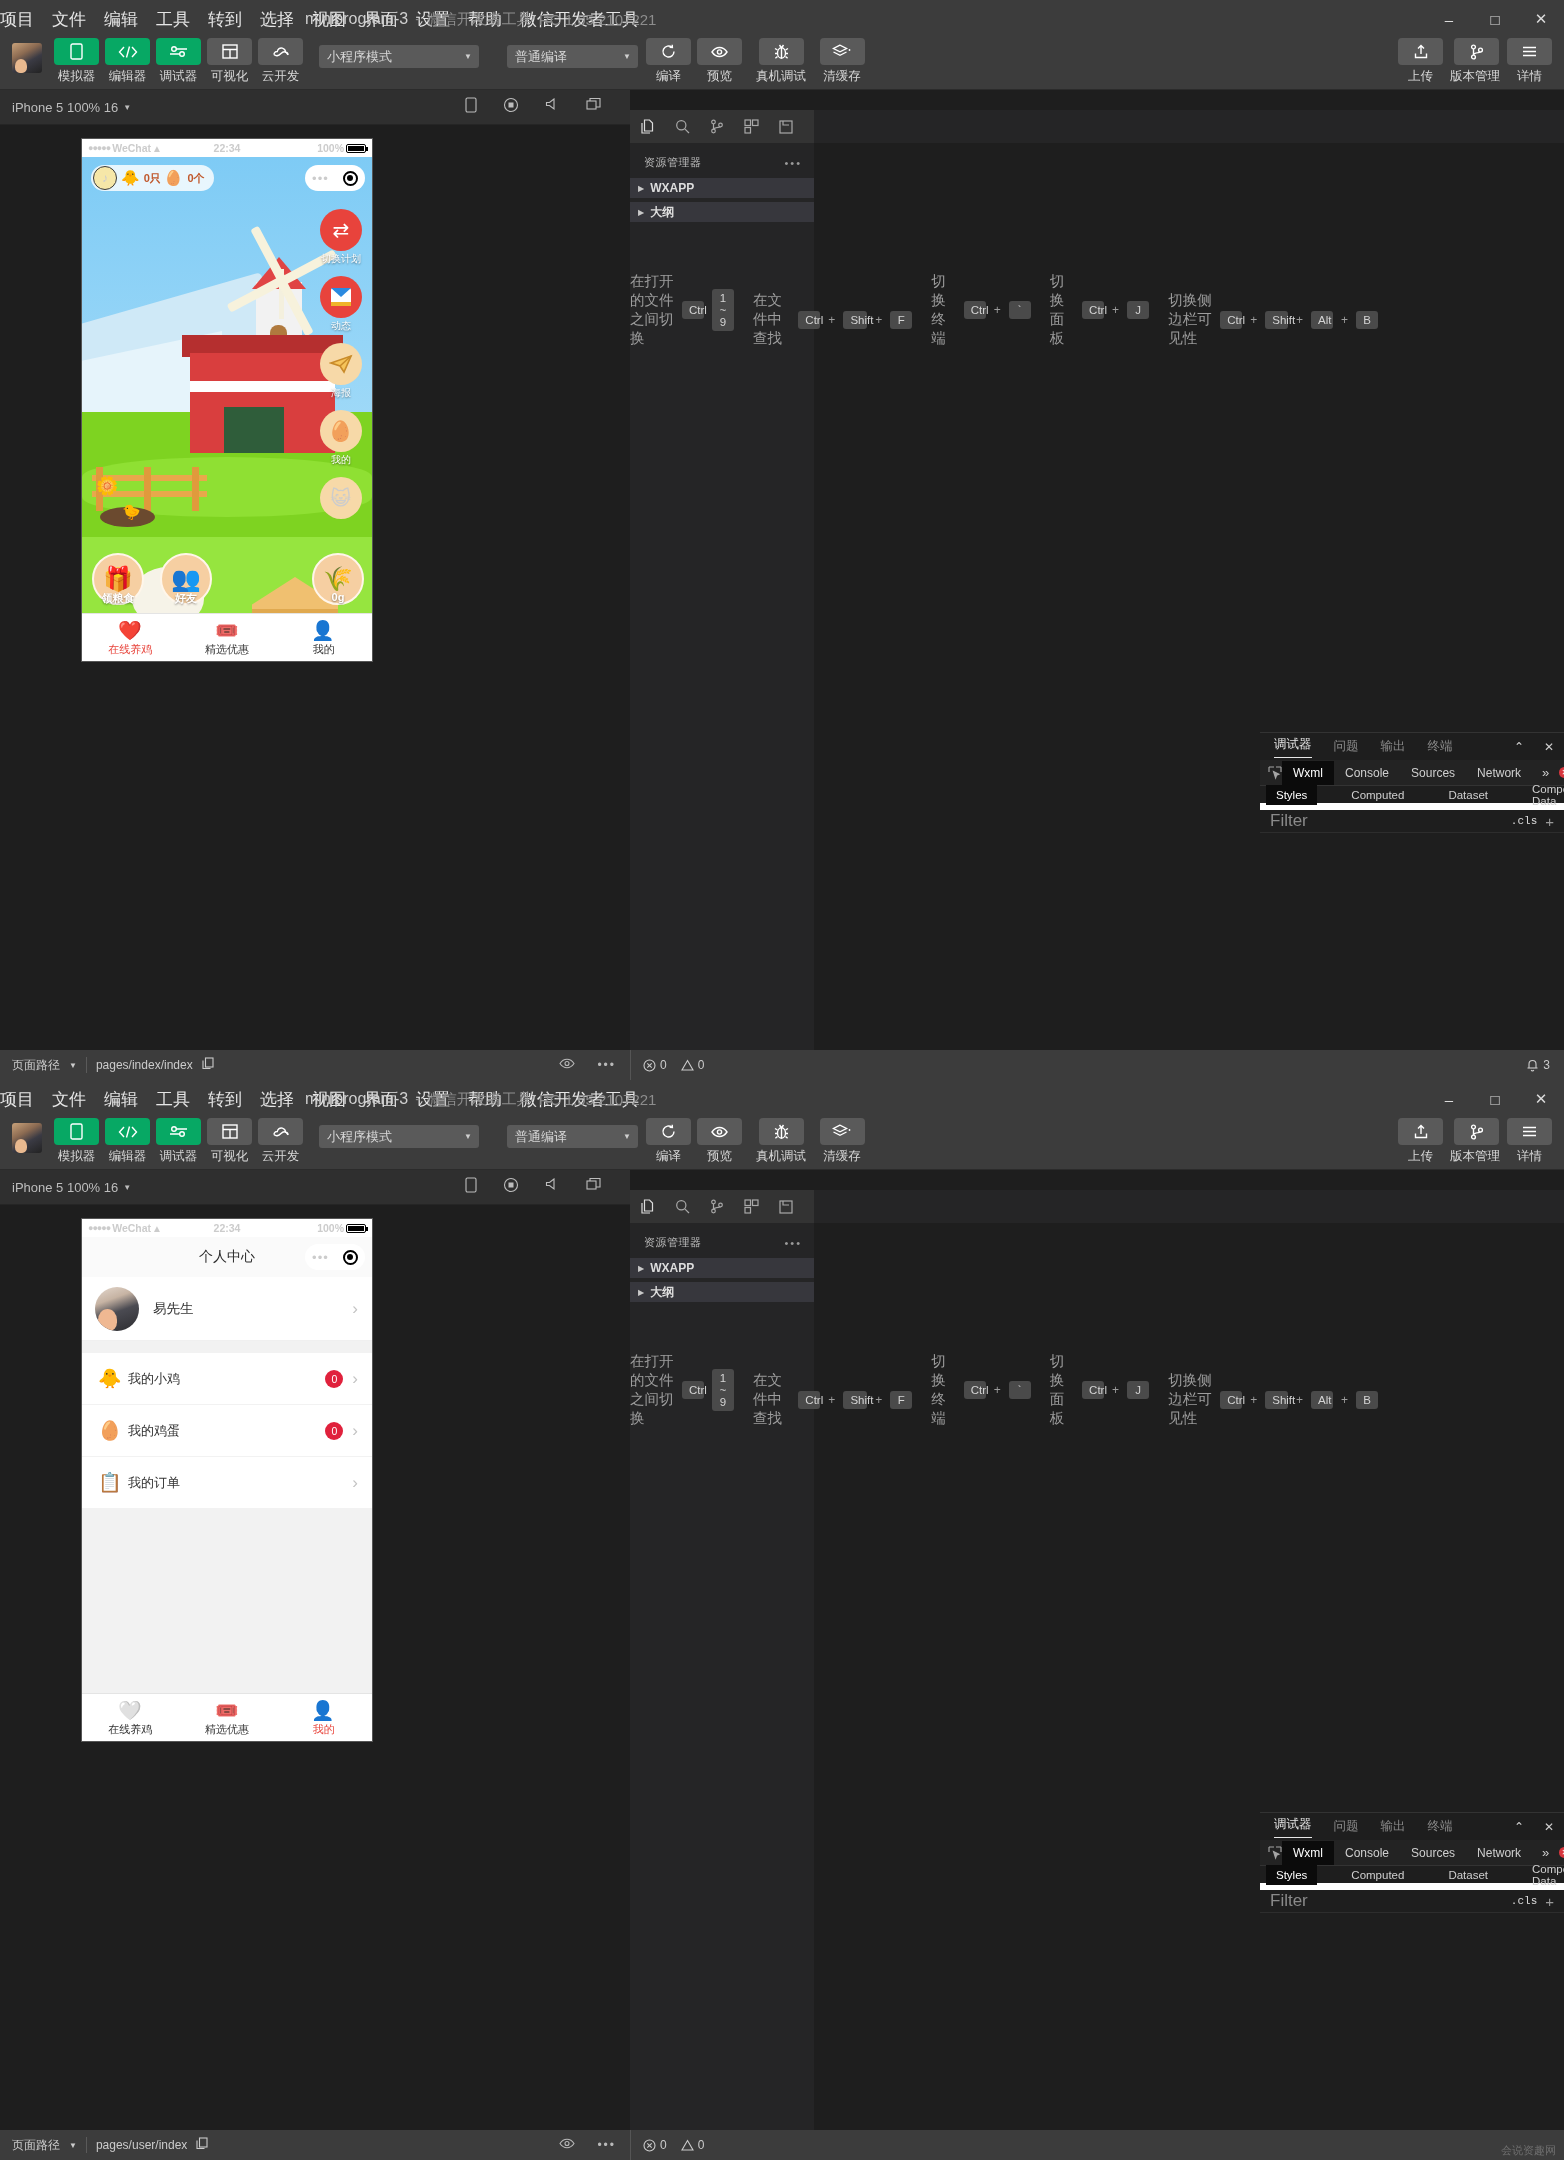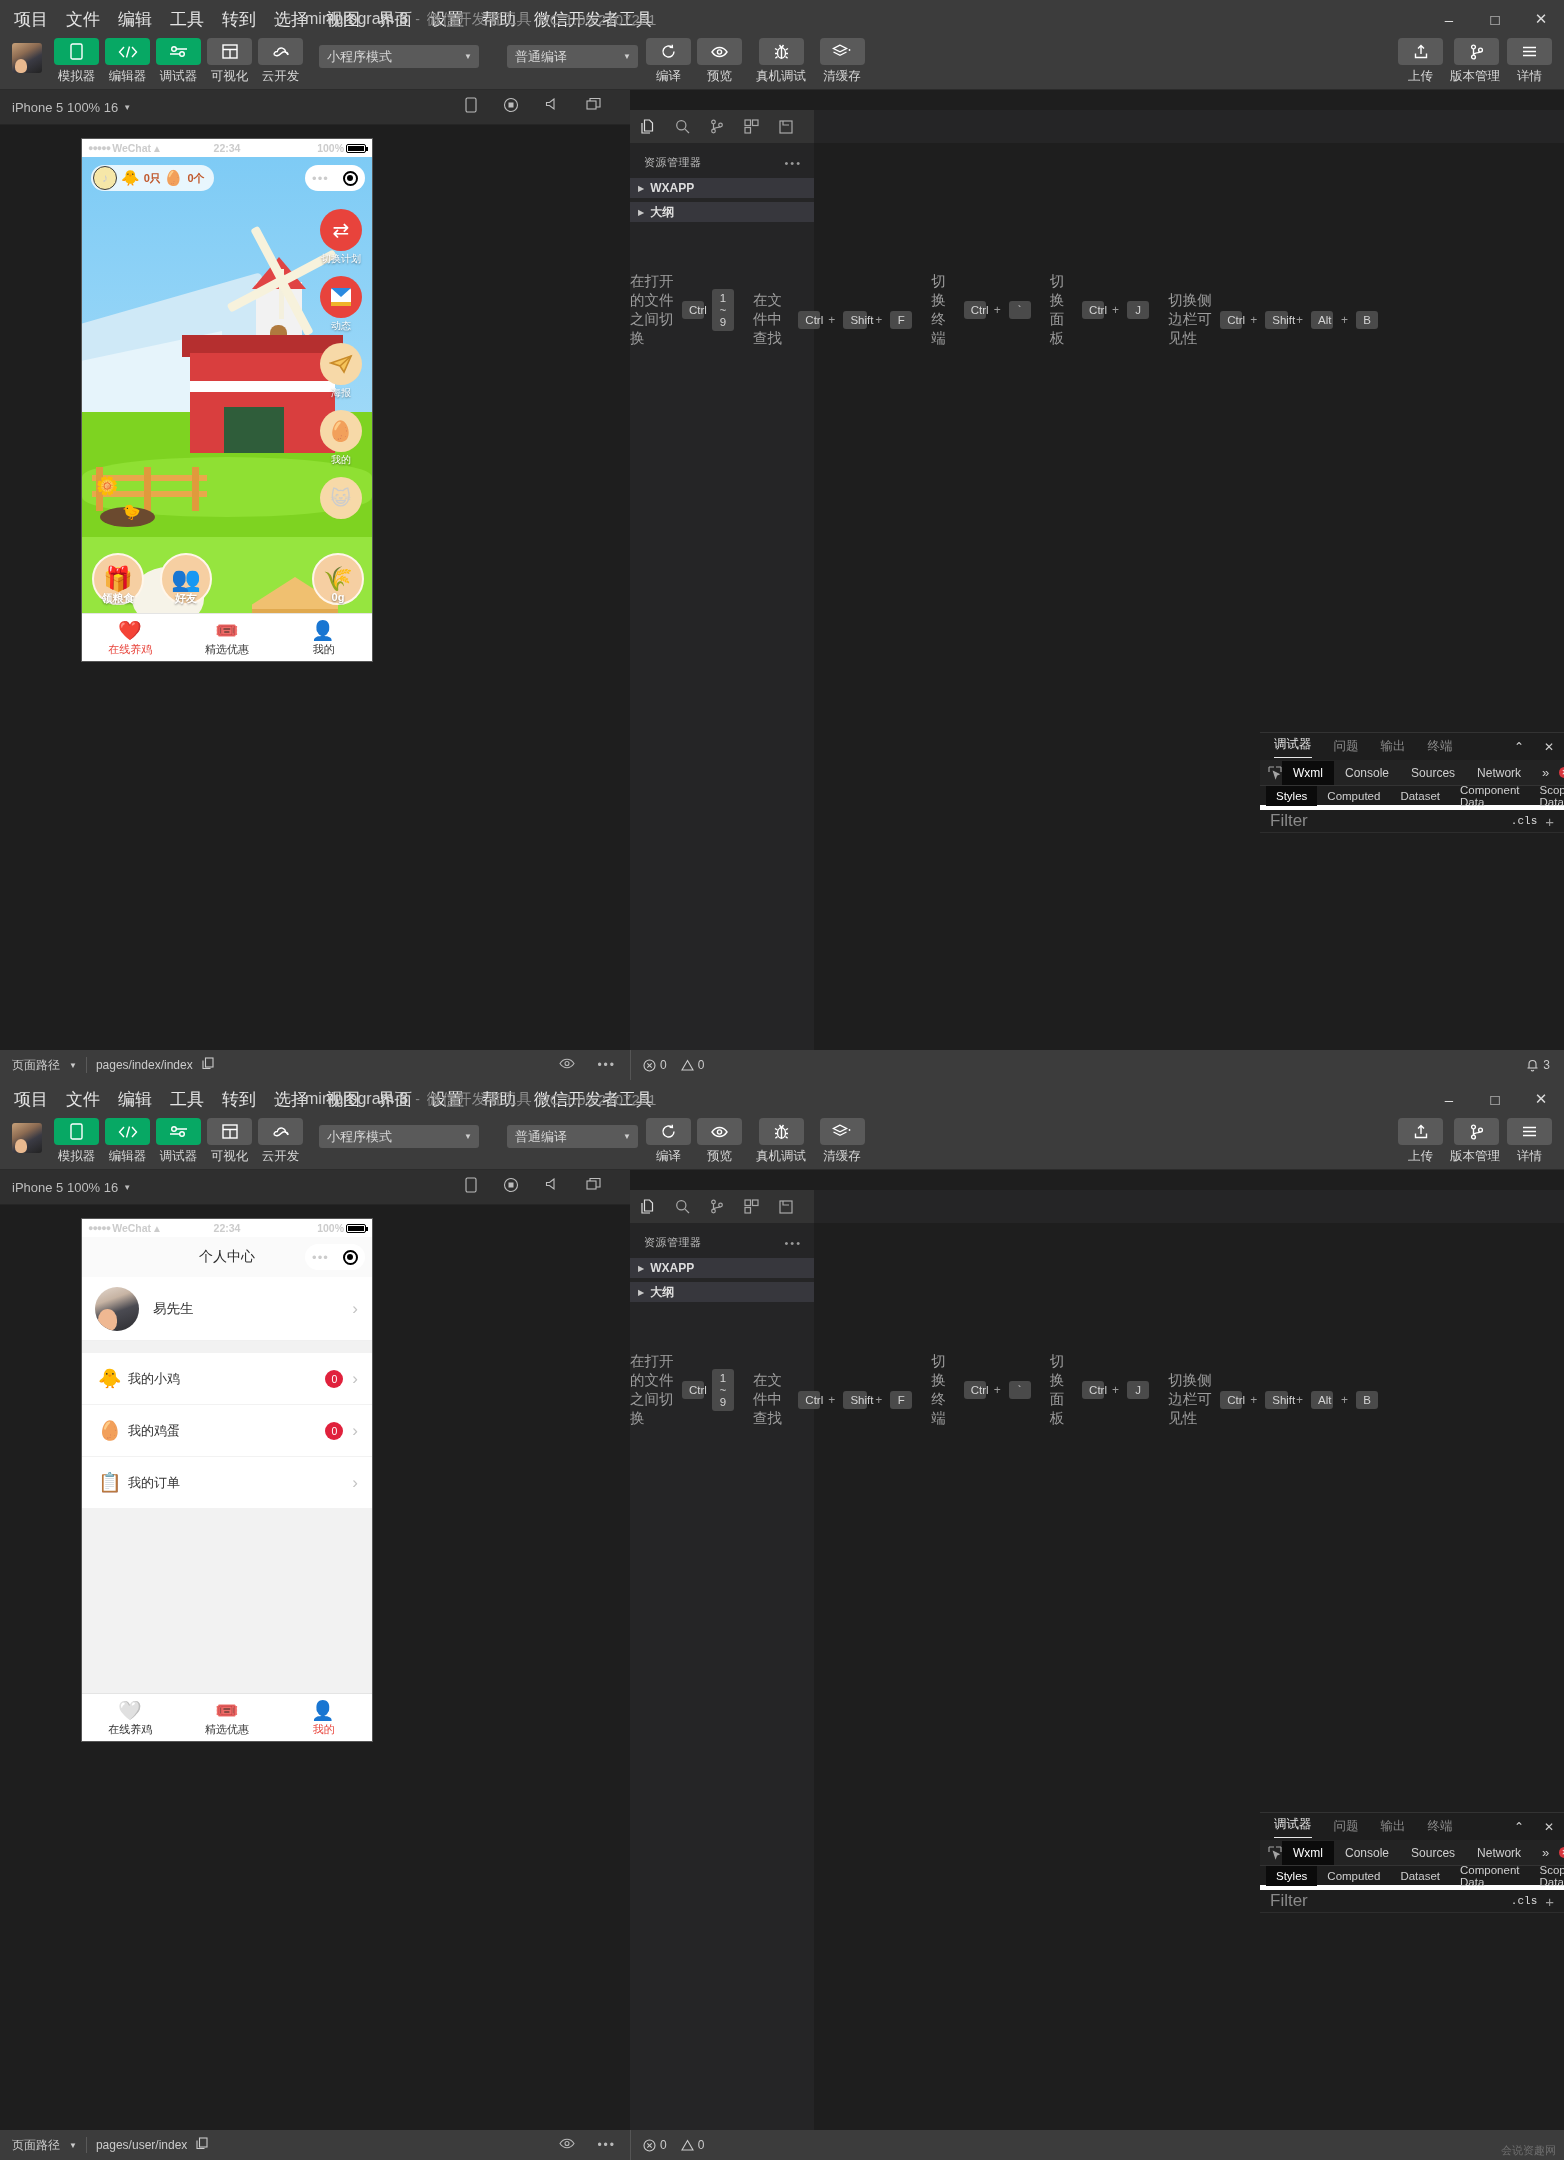--- a/index.html
+++ b/index.html
@@ -6,21 +6,21 @@
   html,body { background:#1e1e1e; }
   body {
     width:1564px; height:2160px;
     font-family:"Liberation Sans","DejaVu Sans",sans-serif;
     color:#ccc; overflow:hidden; position:relative;
   }
   .window { width:1564px; height:1080px; position:relative; overflow:hidden; background:#1e1e1e; }
 
   
   .titlebar { height:38px; background:#3c3c3c; display:flex; align-items:center; position:relative; }
-  .menu { display:flex; align-items:center; padding-left:14px; gap:18px; }
+  .menu { display:flex; align-items:center; gap:18px; }
   .menu-item { font-size:17px; color:#e6e6e6; white-space:nowrap; cursor:default; }
   .title-center { position:absolute; left:305px; top:0; height:38px; display:flex; align-items:center; gap:7px; }
   .title-app { font-size:16px; color:#d0d0d0; }
   .title-sep { font-size:14px; color:#8a8a8a; }
   .title-sub { font-size:15px; color:#8d8d8d; }
   .title-ver { font-size:15px; color:#8d8d8d; }
   .winbtns { position:absolute; right:0; top:0; height:38px; display:flex; }
   .winbtn { width:46px; height:38px; display:flex; align-items:center; justify-content:center; color:#dcdcdc; font-size:15px; }
 
   
@@ -152,21 +152,21 @@
   .dbg-head .dt { font-size:12.5px; color:#8b8b8b; }
   .dbg-head .dt.act { color:#e7e7e7; border-bottom:1px solid #e7e7e7; padding-bottom:4px; }
   .dbg-head .hr { position:absolute; right:10px; display:flex; gap:20px; color:#cfcfcf; font-size:12px; }
   .dbg-bar { height:26px; background:#232323; display:flex; align-items:center; padding-left:8px; gap:0; border-bottom:1px solid #333; }
   .inspect { width:24px; display:flex; justify-content:center; color:#a6a6a6; }
   .dtab { font-size:12px; color:#cfcfcf; padding:5px 11px; }
   .dtab.act { background:#0b0b0b; color:#fff; }
   .dmore { font-size:13px; color:#cfcfcf; padding:0 10px; }
   .counters { margin-left:auto; display:flex; align-items:center; gap:5px; padding-right:6px; font-size:11.5px; color:#d6d6d6; }
   .cdot { width:11px; height:11px; border-radius:50%; background:#d9363e; color:#fff; font-size:8px; display:flex; align-items:center; justify-content:center; }
-  .styles-bar { height:24px; background:#1e1e1e; display:flex; align-items:center; padding-left:6px; border-bottom:5px solid #ffffff; }
+  .styles-bar { height:24px; background:#1e1e1e; display:flex; align-items:center; padding-left:6px; border-bottom:7px solid #ffffff;gap:24px; }
   .sbt { font-size:11.5px; color:#cfcfcf; padding:4px 10px; }
   .sbt.act { background:#0b0b0b; color:#fff; }
   .filter-row { height:23px; display:flex; align-items:center; border-bottom:1px solid #2d2d2d; }
   .filter-in { flex:1; font-size:17px; color:#8a8a8a; padding-left:10px; }
   .cls { font-size:11px; color:#dcdcdc; font-family:"Liberation Mono","DejaVu Sans Mono",monospace; padding-right:8px; }
   .plusbtn { color:#9a9a9a; font-size:15px; padding-right:10px; }
 
   
   .statusbar { position:absolute; left:0; right:0; bottom:0; height:30px; background:#3c3c3c; display:flex; align-items:center; font-size:12px; color:#cbcbcb; }
   .sbleft { display:flex; align-items:center; gap:9px; padding-left:12px; }

